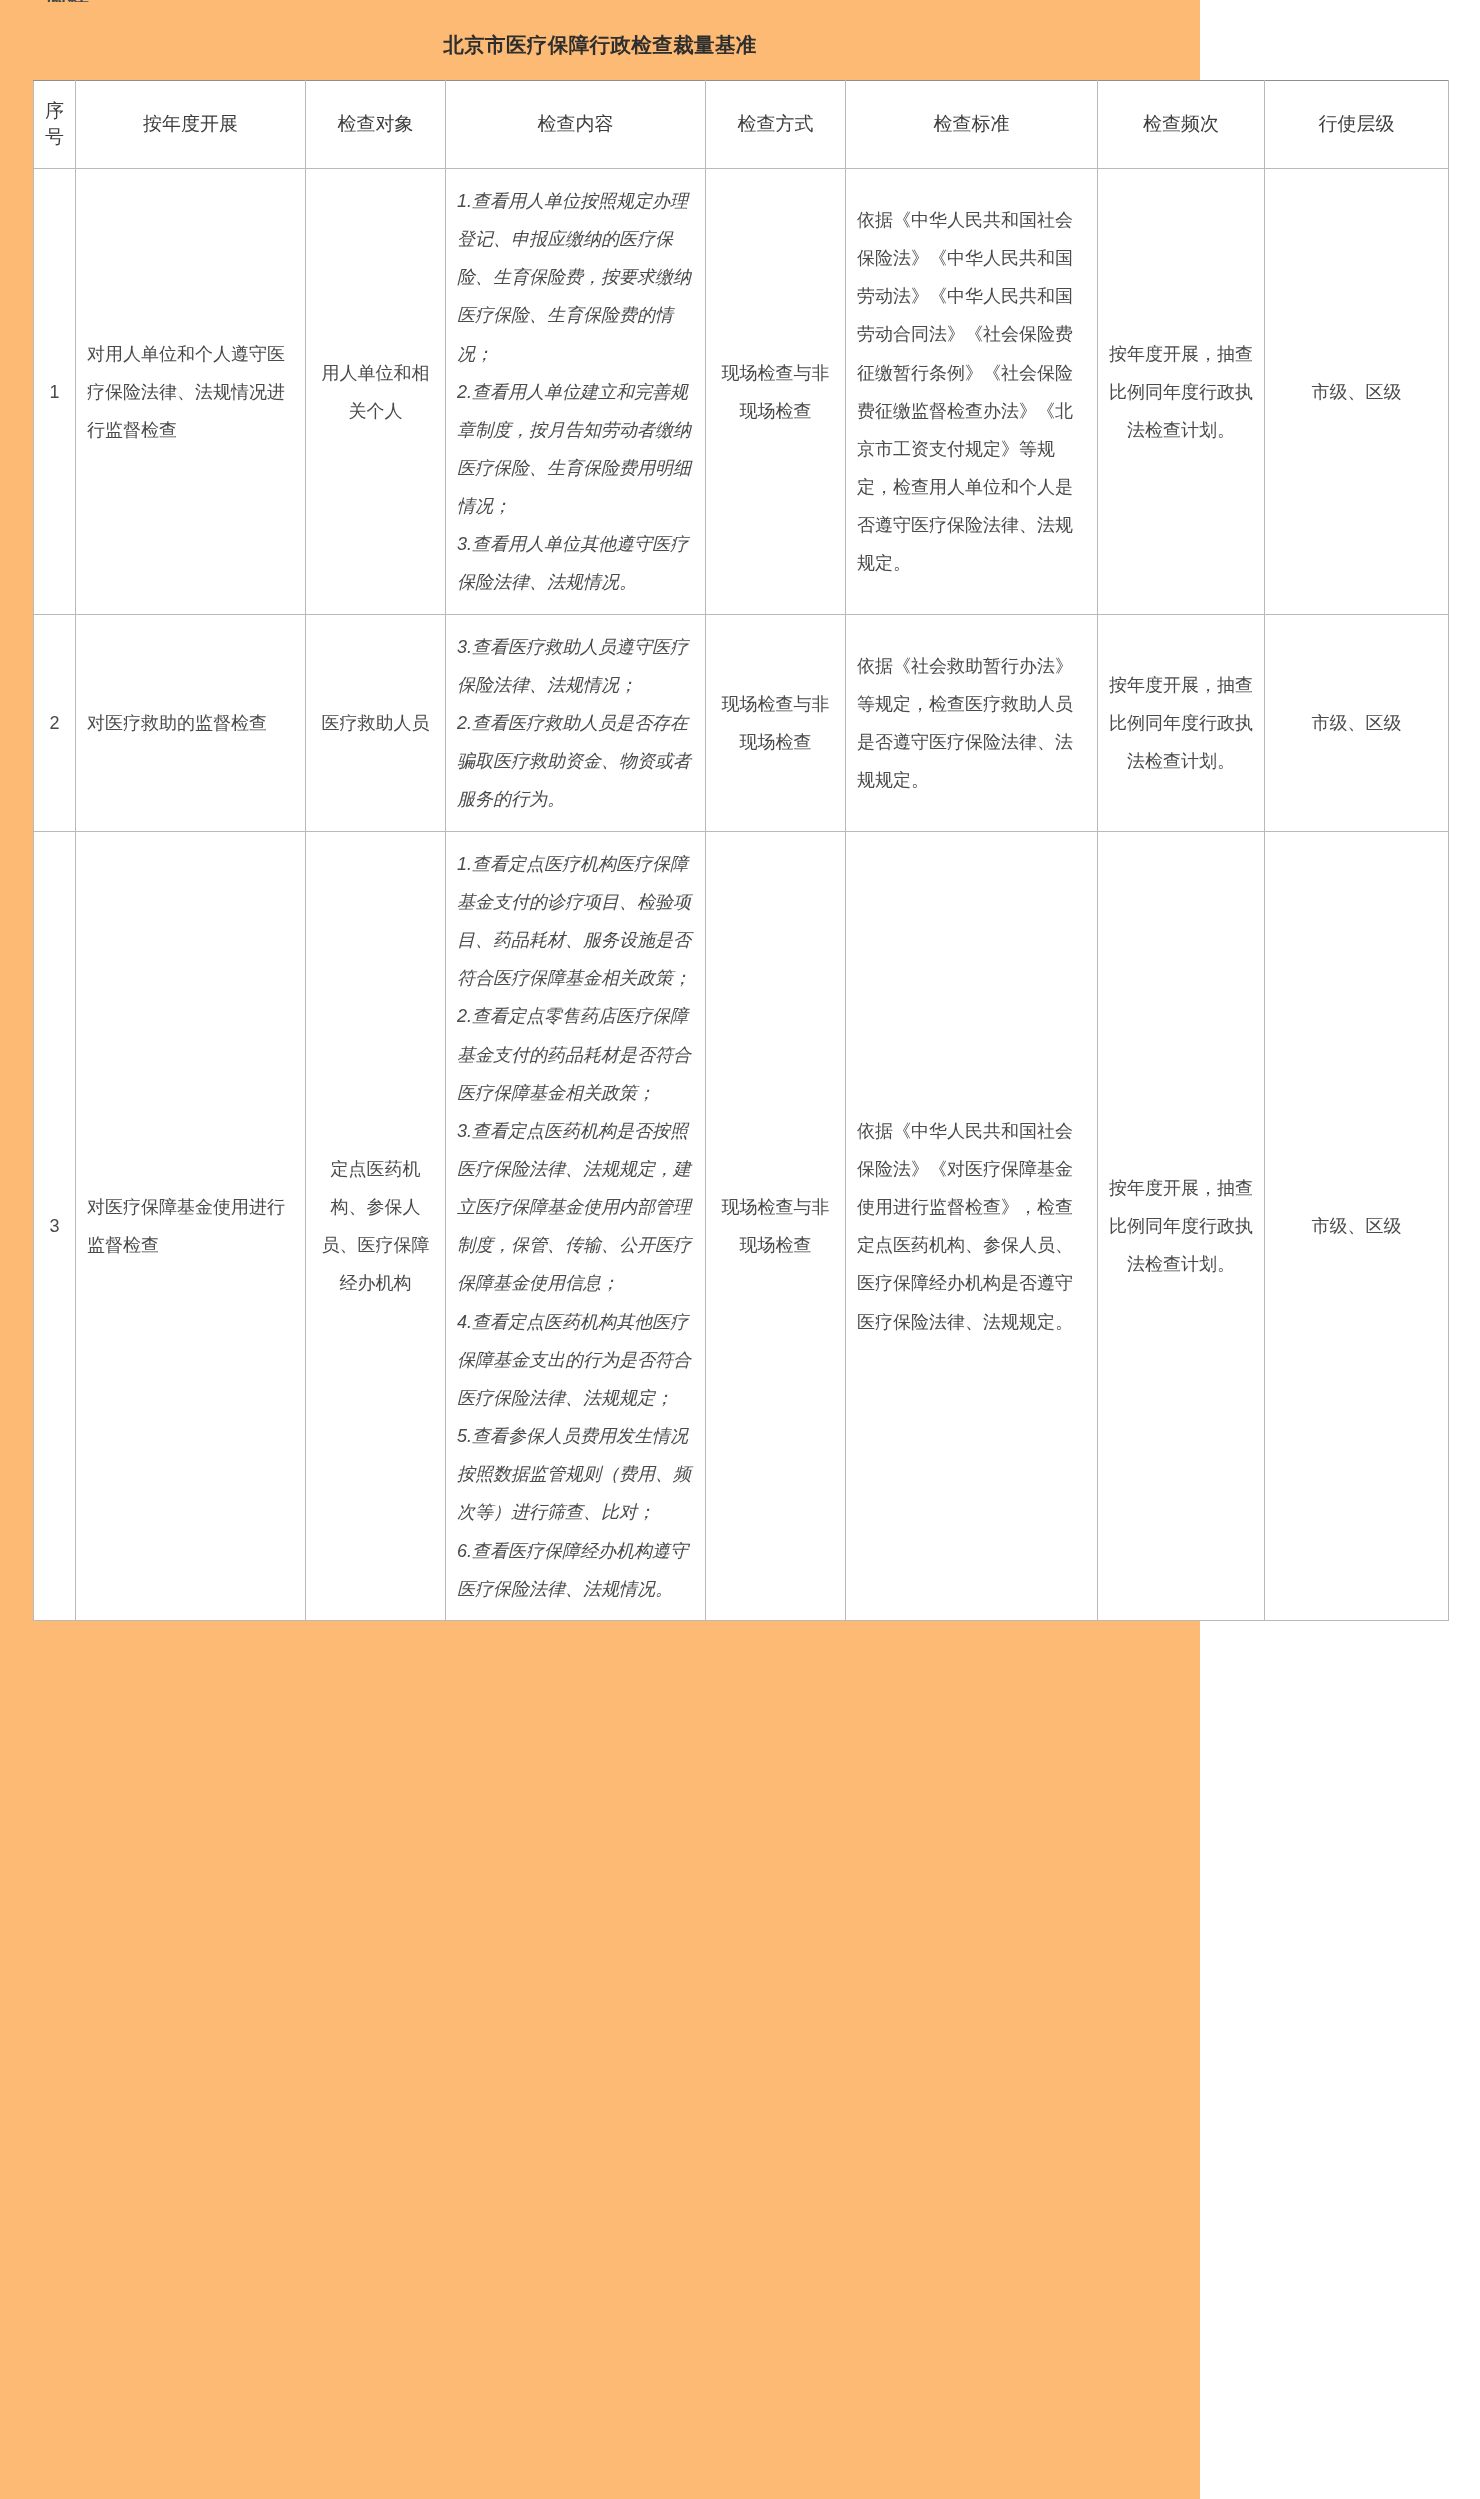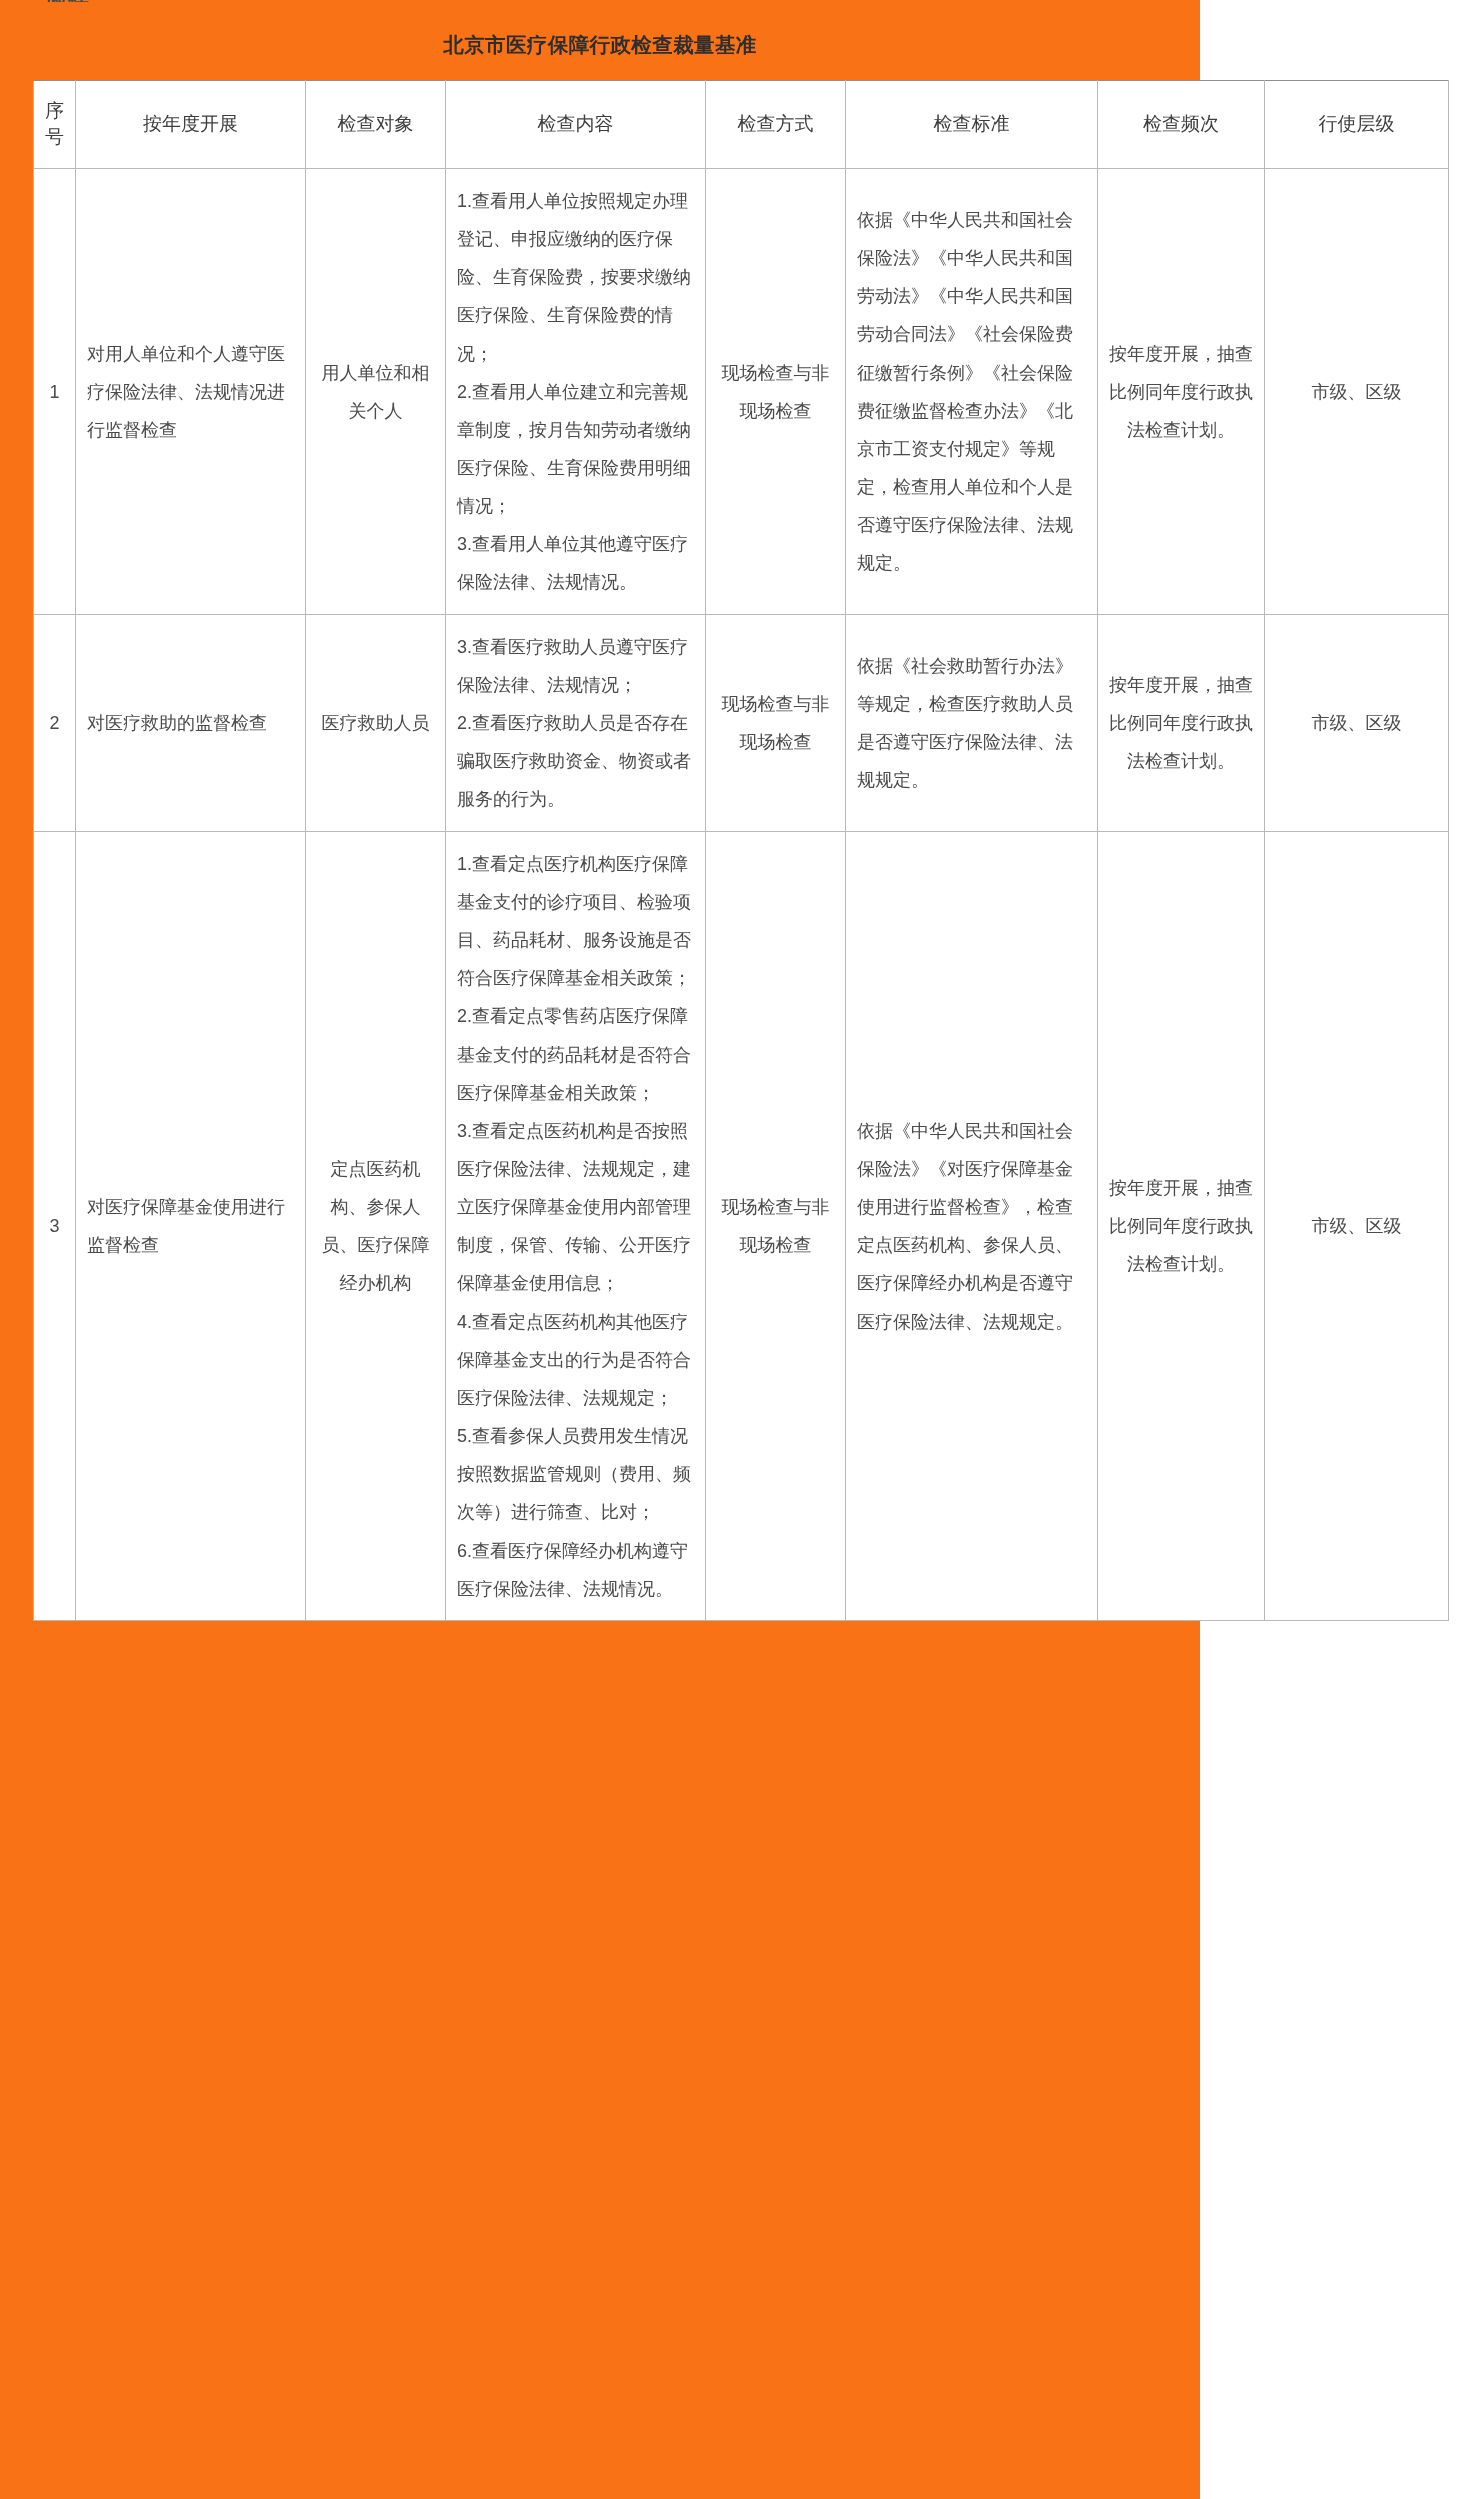--- a/index.html
+++ b/index.html
@@ -13,21 +13,21 @@
     color: #3a3a3a;
     -webkit-font-smoothing: antialiased;
   }
 
   .page {
     position: relative;
     width: 1200px;
     min-height: 2500px;
     box-sizing: border-box;
     padding: 0 33px;
-    background: #f97316;
+    background: #fdba74;
   }
 
   
   .top-artifact {
     position: absolute;
     top: -11px;
     left: 47px;
     font-size: 20.5px;
     font-weight: bold;
     color: #4a4a4a;
@@ -101,21 +101,21 @@
   td.cell-standard {
     text-align: left;
   }
 
   td.cell-object,
   td.cell-freq {
     text-align: center;
   }
 
   
-  .blk { display: block; }
+  .blk { display: block; font-style: italic; }
   .blk + .blk { margin-top: 0; }
 </style>
 </head>
 <body>
 
 <div class="page">
 
   <div class="top-artifact">附件</div>
 
   <h1 class="doc-title">北京市医疗保障行政检查裁量基准</h1>

